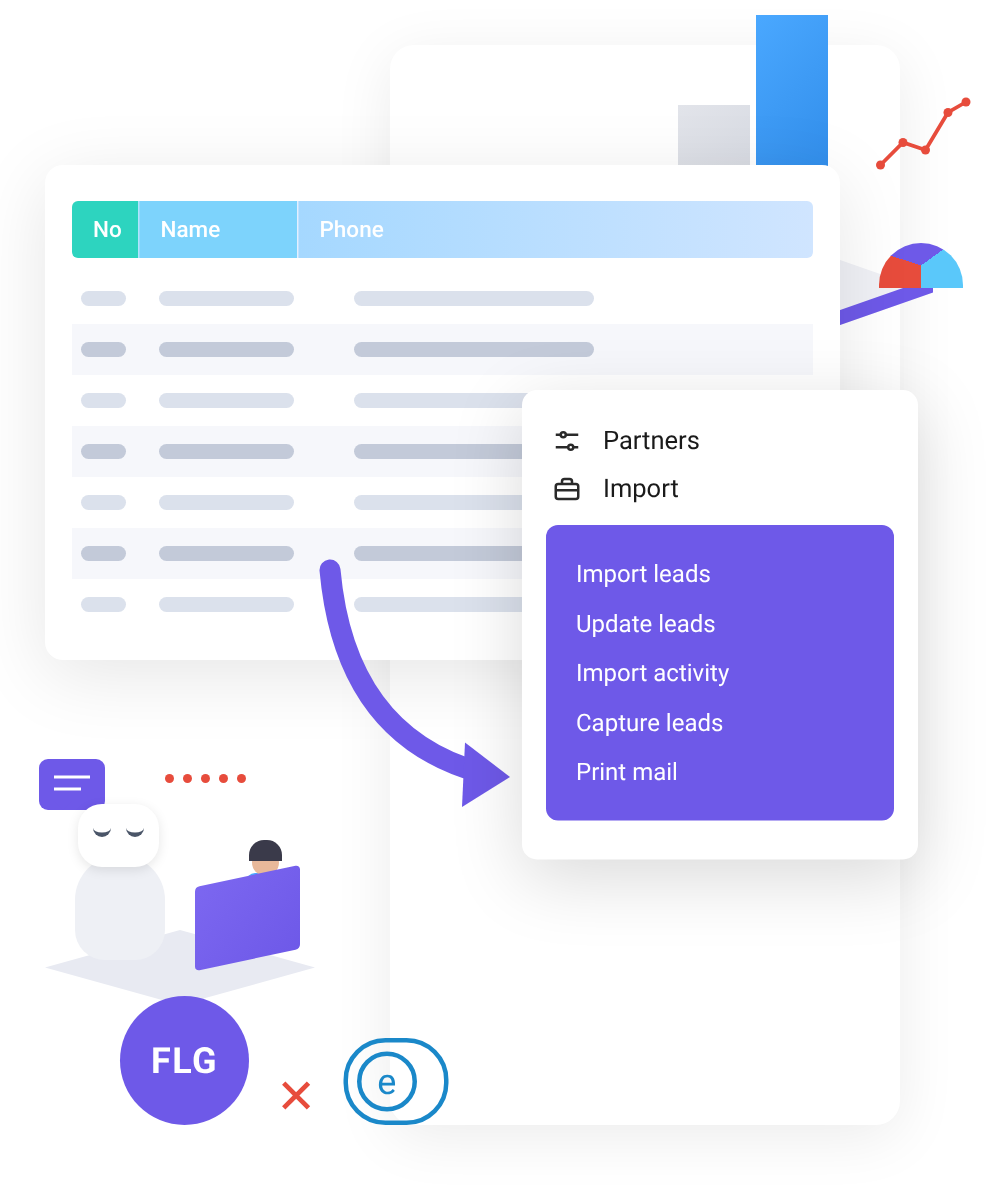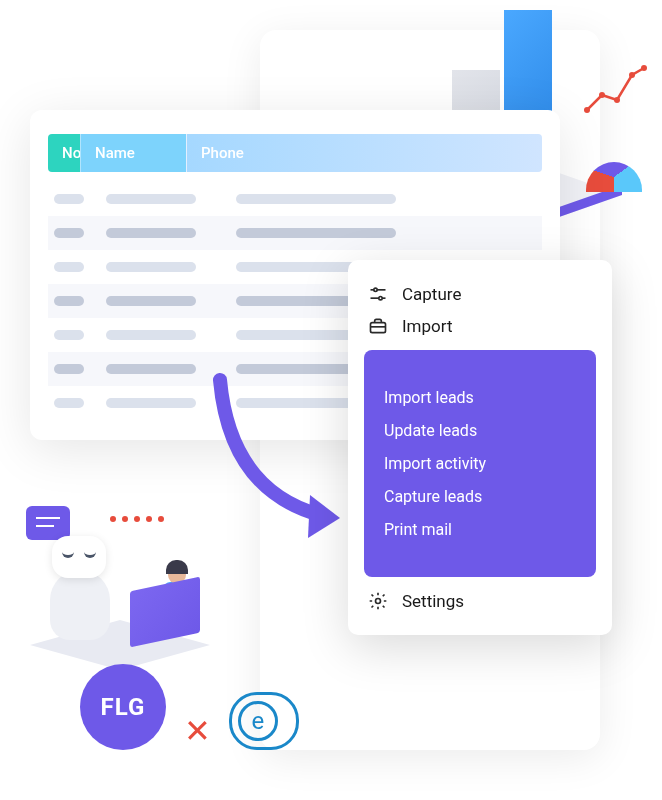--- a/index.html
+++ b/index.html
@@ -40,21 +40,21 @@
       margin-bottom: 10px;
     }
     .th {
       color: #fff;
       font-size: 15px;
       font-weight: 500;
       padding: 10px 14px;
     }
     .th-no {
       background: #2dd4bf;
-      width: 32px;
+      width: 44px;
       border-radius: 4px 0 0 4px;
     }
     .th-name {
       background: #7dd3fc;
       width: 106px;
       border-left: 1px solid rgba(255,255,255,0.4);
     }
     .th-phone {
       background: linear-gradient(90deg, #a5d8ff 0%, #d0e5ff 100%);
       flex: 1;
@@ -106,21 +106,21 @@
       width: 20px;
       height: 20px;
       display: flex;
       align-items: center;
       justify-content: center;
       color: #2a2a2a;
     }
     .submenu {
       background: #6e59e8;
       border-radius: 8px;
-      padding: 31px 20px;
+      padding: 16px 20px;
       margin: 8px 0;
     }
     .submenu-item {
       color: #fff;
       font-size: 16px;
       padding: 7px 0;
       cursor: pointer;
     }
     
     
@@ -456,48 +456,39 @@
 <div class="menu-card">
   <div class="menu-item">
     <span class="icon">
       <svg width="20" height="20" viewBox="0 0 24 24" fill="none" stroke="currentColor" stroke-width="2">
         <line x1="3" y1="7" x2="21" y2="7"></line>
           <circle cx="9" cy="7" r="2" fill="#fff"></circle>
         <line x1="3" y1="17" x2="21" y2="17"></line>
           <circle cx="15" cy="17" r="2" fill="#fff"></circle>
       </svg>
     </span>
-    <span>Capture</span>
+    <span>Partners</span>
   </div>
   <div class="menu-item">
     <span class="icon">
       <svg width="20" height="20" viewBox="0 0 24 24" fill="none" stroke="currentColor" stroke-width="2">
         <rect x="3" y="8" width="18" height="12" rx="2"></rect>
         <path d="M8 8 V6 a2 2 0 0 1 2-2 h4 a2 2 0 0 1 2 2 V8"></path>
         <line x1="3" y1="13" x2="21" y2="13"></line>
       </svg>
     </span>
     <span>Import</span>
   </div>
   <div class="submenu">
     <div class="submenu-item">Import leads</div>
     <div class="submenu-item">Update leads</div>
     <div class="submenu-item">Import activity</div>
     <div class="submenu-item">Capture leads</div>
     <div class="submenu-item">Print mail</div>
   </div>
-  <div class="menu-item">
-    <span class="icon">
-      <svg width="20" height="20" viewBox="0 0 24 24" fill="none" stroke="currentColor" stroke-width="2">
-        <circle cx="12" cy="12" r="3"></circle>
-        <path d="M12 2 v3 M12 19 v3 M4.2 4.2 l2.1 2.1 M17.7 17.7 l2.1 2.1 M2 12 h3 M19 12 h3 M4.2 19.8 l2.1-2.1 M17.7 6.3 l2.1-2.1"></path>
-      </svg>
-    </span>
-    <span>Settings</span>
-  </div>
 </div>
 
 <div class="robot-illus">
   <svg class="robot-platform" viewBox="0 0 180 50">
     <polygon points="90,0 180,25 90,50 0,25" fill="#e8eaf2"></polygon>
   </svg>
   <div class="speech">
     <svg width="44" height="34">
         <line x1="10" y1="12" x2="34" y2="12" stroke="#fff" stroke-width="2"></line>
         <line x1="10" y1="20" x2="28" y2="20" stroke="#fff" stroke-width="2"></line>

